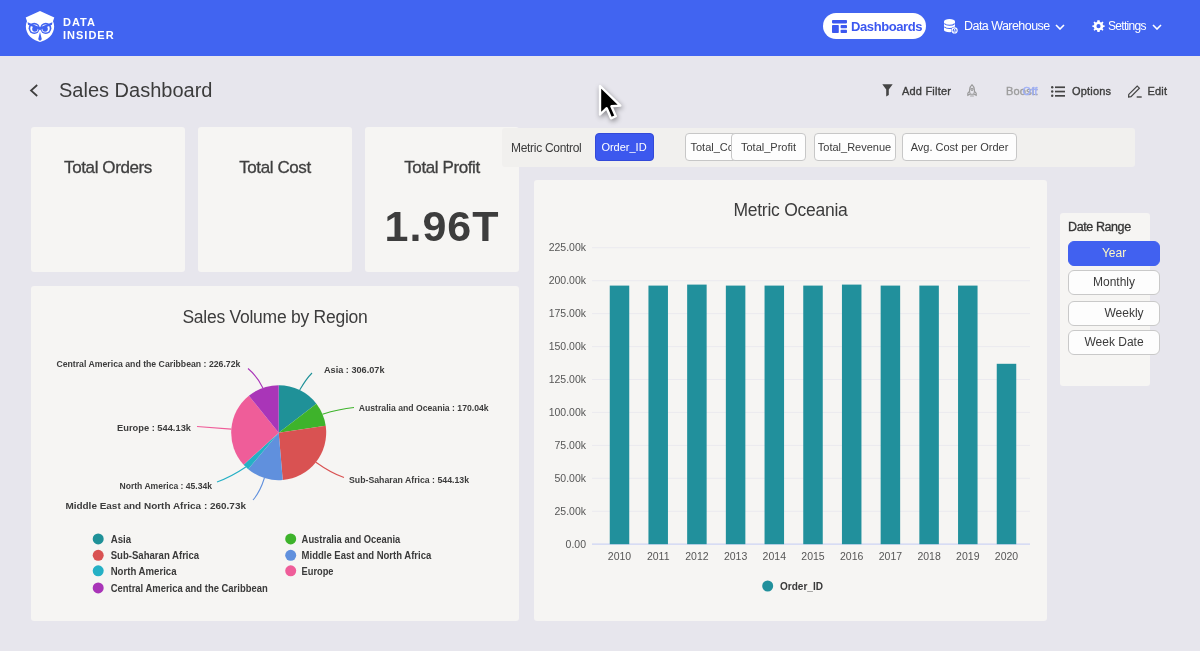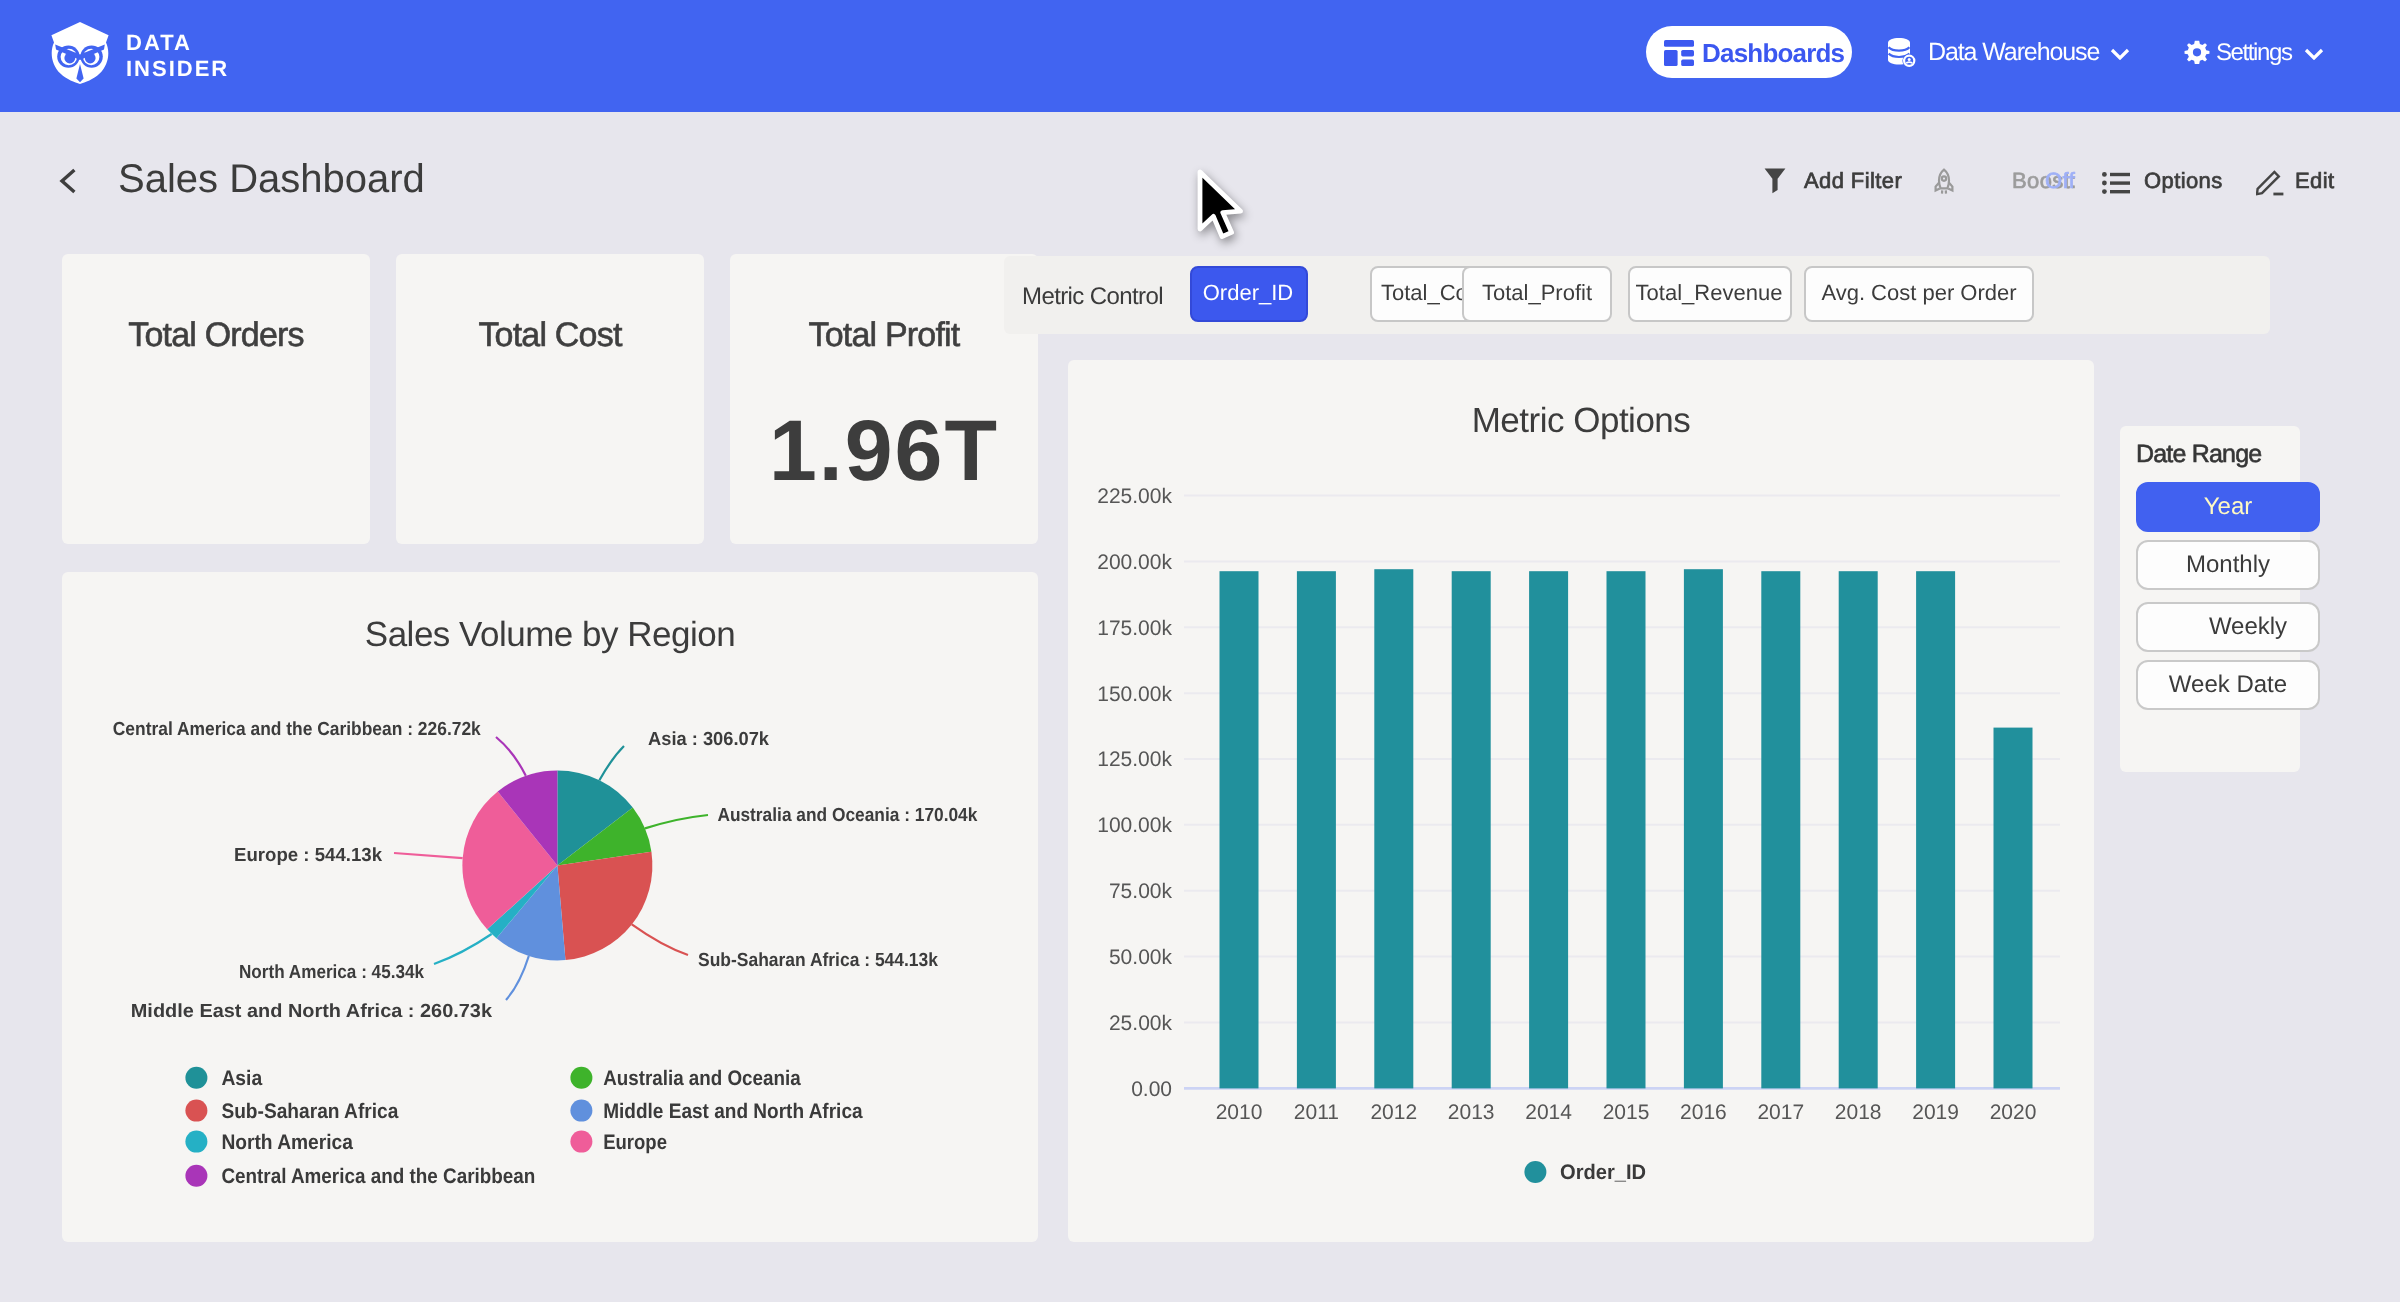--- a/index.html
+++ b/index.html
@@ -166,21 +166,21 @@
         <text x="270.6" y="256.6" textLength="98.7" lengthAdjust="spacingAndGlyphs">Australia and Oceania</text>
       <circle cx="259.7" cy="269.3" r="5.5" fill="#6090dd"></circle>
         <text x="270.6" y="273" textLength="129.7" lengthAdjust="spacingAndGlyphs">Middle East and North Africa</text>
       <circle cx="259.7" cy="284.8" r="5.5" fill="#ef5d99"></circle>
         <text x="270.6" y="288.5" textLength="31.9" lengthAdjust="spacingAndGlyphs">Europe</text>
     </g>
   </svg>
 </div>
 
 <div class="card" style="left:534px; top:180px; width:513px; height:441px;">
-  <div class="ct" style="margin-top:20px;">Metric Options</div>
+  <div class="ct" style="margin-top:20px;">Metric Oceania</div>
   <svg width="518" height="400" viewBox="0 47 518 400" style="position:absolute; left:1px; top:46px;" font-family="Liberation Sans, sans-serif">
     <g stroke="#ebeaef" stroke-width="1">
       <line x1="57" y1="68.7" x2="495" y2="68.7"></line>
       <line x1="57" y1="101.7" x2="495" y2="101.7"></line>
       <line x1="57" y1="134.6" x2="495" y2="134.6"></line>
       <line x1="57" y1="167.6" x2="495" y2="167.6"></line>
       <line x1="57" y1="200.5" x2="495" y2="200.5"></line>
       <line x1="57" y1="233.4" x2="495" y2="233.4"></line>
       <line x1="57" y1="266.4" x2="495" y2="266.4"></line>
       <line x1="57" y1="299.3" x2="495" y2="299.3"></line>

